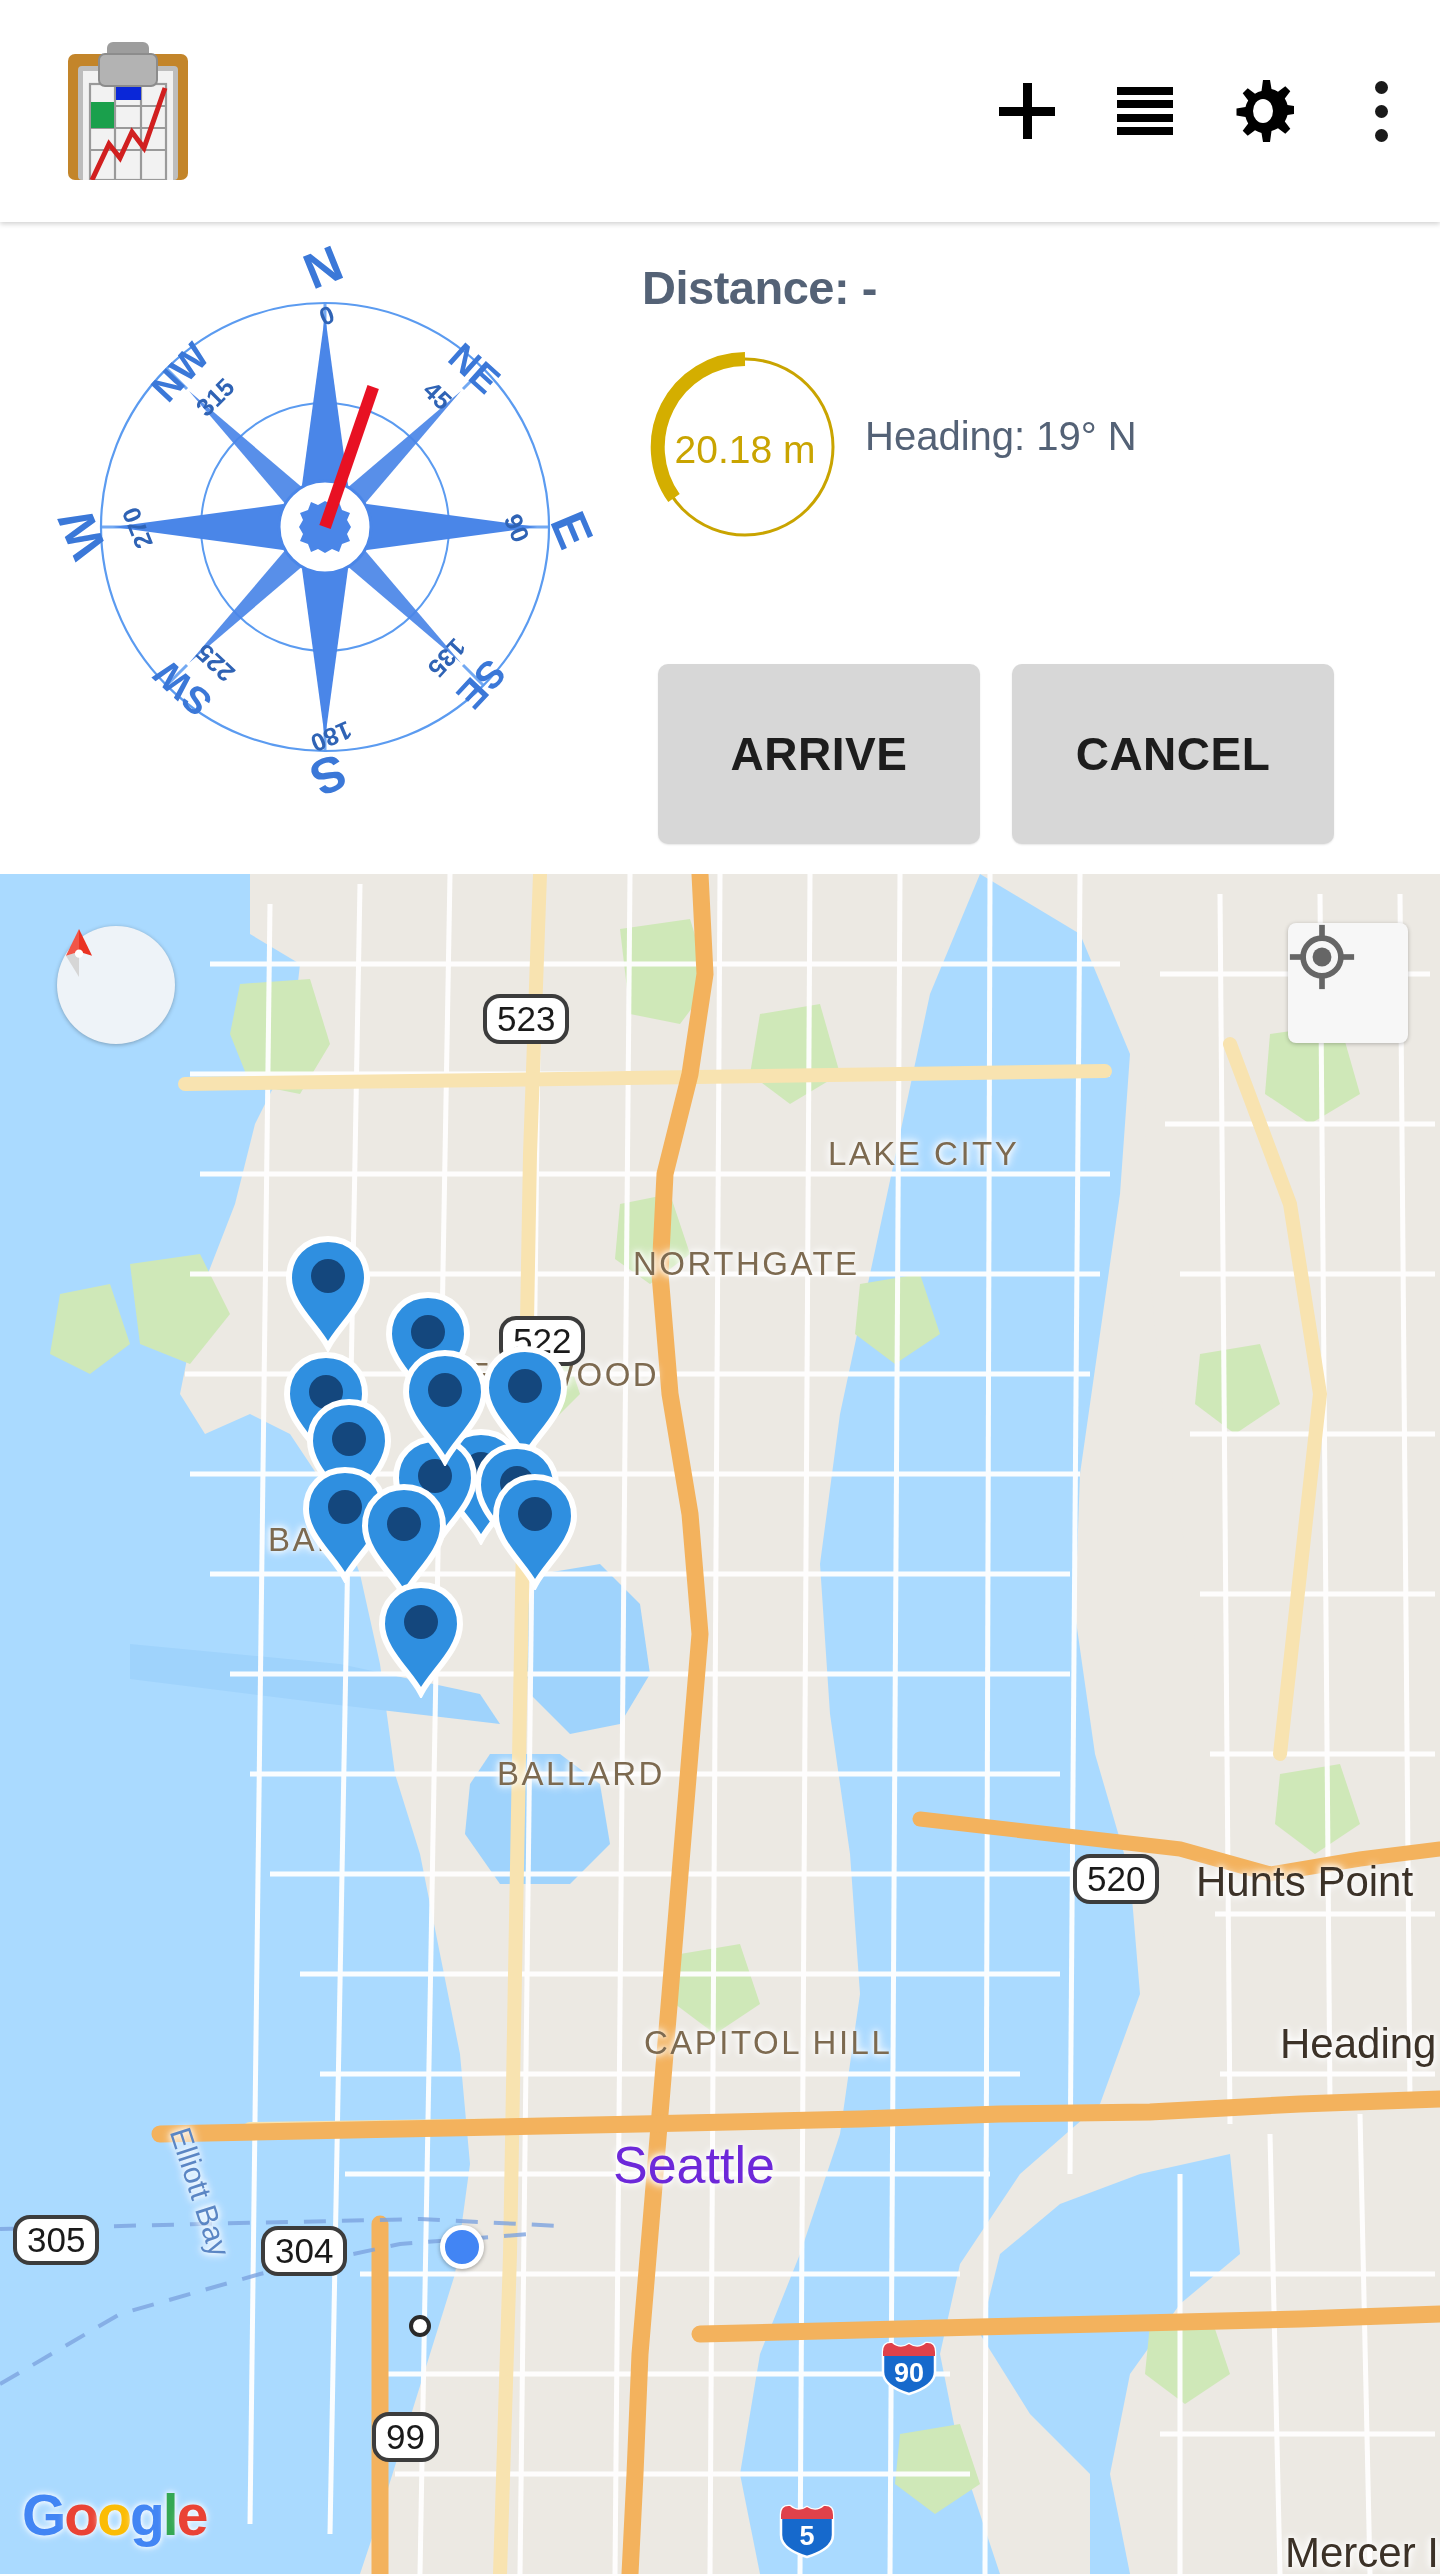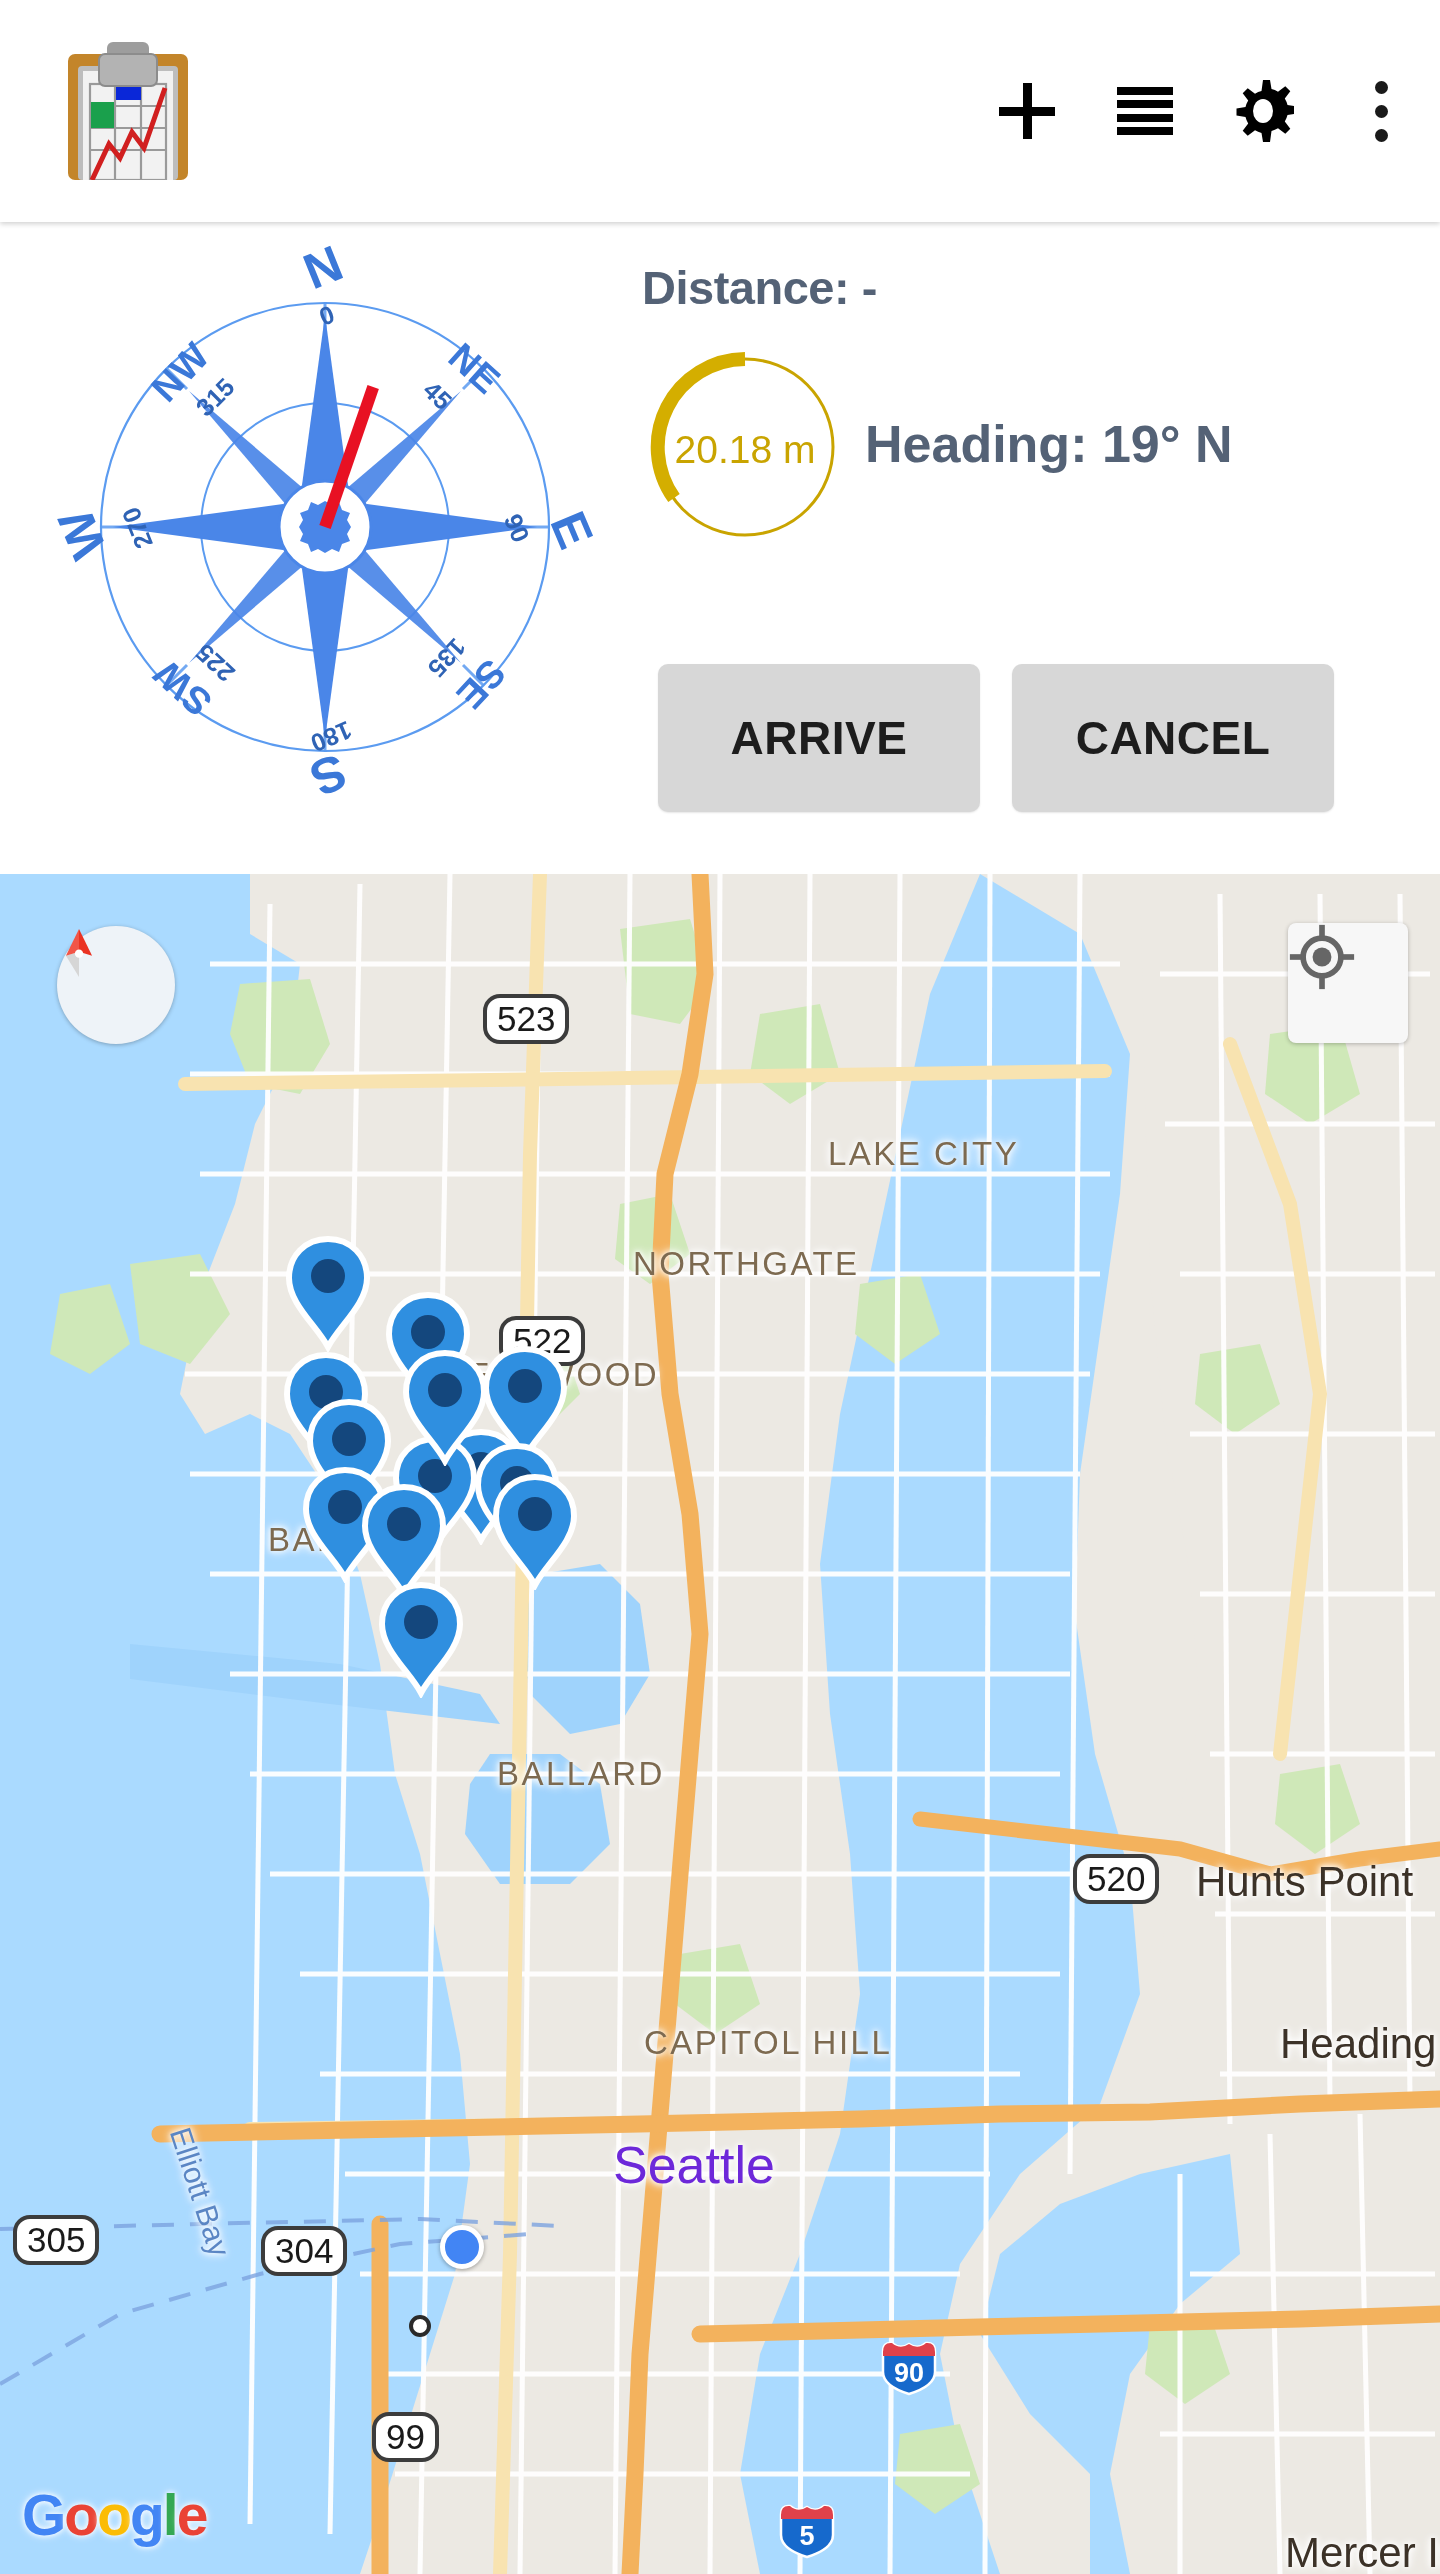--- a/index.html
+++ b/index.html
@@ -56,25 +56,25 @@
     font-size: 47px; font-weight: bold; color: #546276; letter-spacing: -0.5px;
     white-space: nowrap;
   }
   .gauge { position:absolute; left: 10px; top: 130px; width: 190px; height: 190px; }
   .gauge-label {
     position:absolute; left: 10px; top: 206px; width: 190px; text-align:center;
     font-size: 39px; color: #c9a400; white-space: nowrap;
   }
   .heading-text {
     position:absolute; left: 225px; top: 192px;
-    font-size: 52px; font-weight: bold; color: #546276; white-space: nowrap;
+    font-size: 40px; font-weight: normal; color: #546276; white-space: nowrap;
   }
   .btn-row { position:absolute; left: 18px; top: 442px; display:flex; gap: 32px; }
   .btn {
-    min-width: 322px; height: 148px; background:#d7d7d7; border-radius: 10px;
+    min-width: 322px; height: 180px; background:#d7d7d7; border-radius: 10px;
     display:flex; align-items:center; justify-content:center;
     font-size: 46px; font-weight: bold; color:#1d1d1d; letter-spacing: 0.5px;
     cursor:pointer; border:none;
     box-shadow: 0 1px 2px rgba(0,0,0,0.10);
     font-family: "Liberation Sans", sans-serif;
   }
 
   
   .map {
     position:absolute; top: 874px; left: 0; width: 1440px; height: 1700px;

